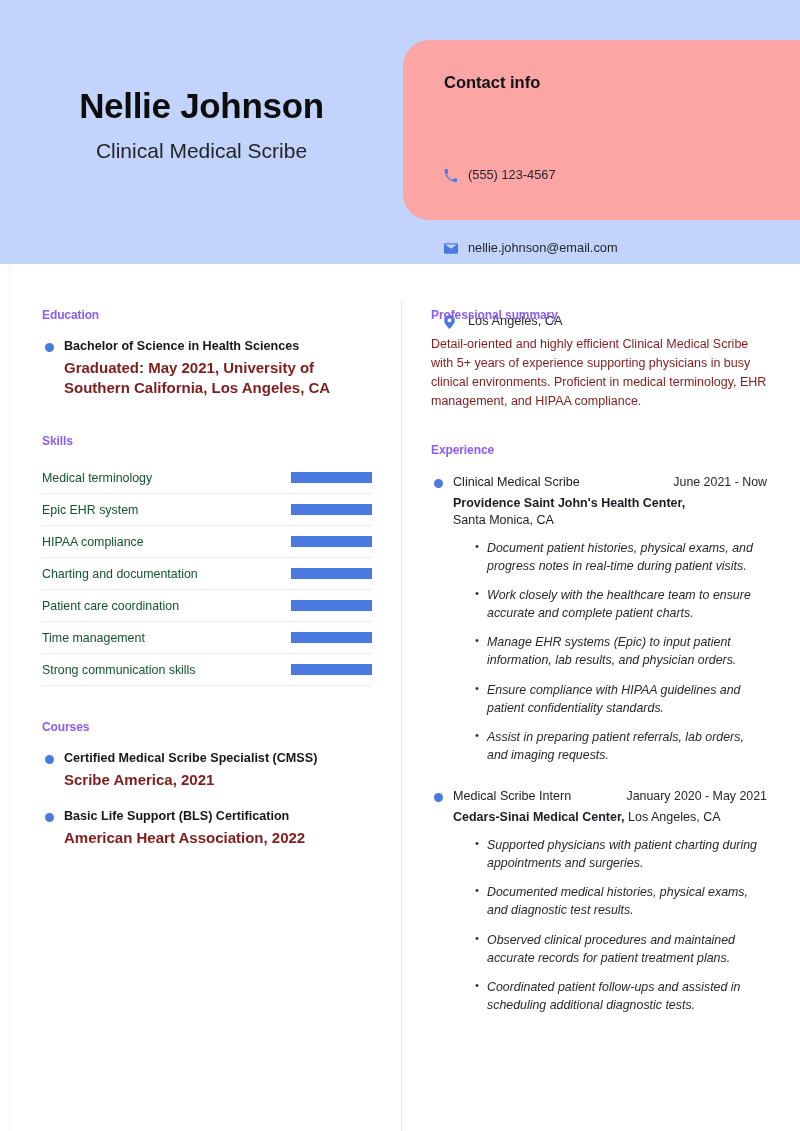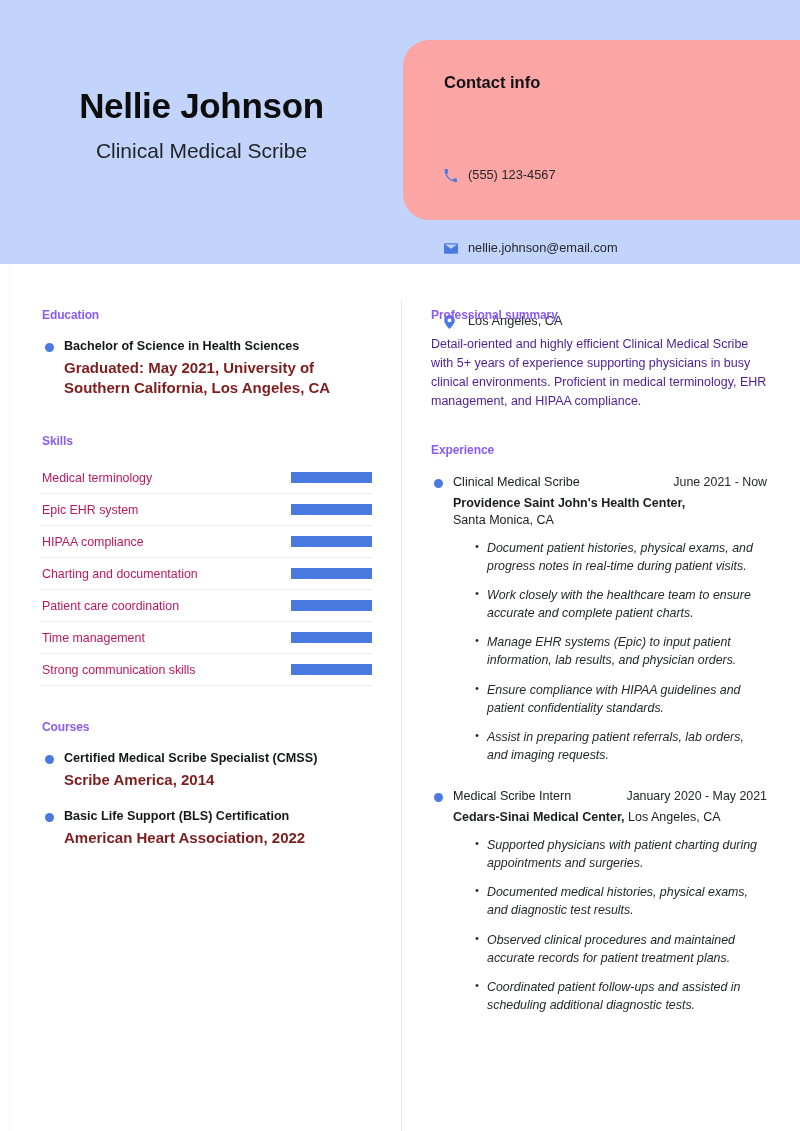--- a/index.html
+++ b/index.html
@@ -155,41 +155,41 @@
   
   .skill-row {
     display: flex;
     align-items: center;
     justify-content: space-between;
     height: 32px;
     border-bottom: 1px solid #eceef1;
   }
   .skill-name {
     font-size: 12.4px;
-    color: #be185d;
+    color: #14532d;
     line-height: 1;
   }
   .skill-track {
     position: relative;
     width: 81px;
     height: 11px;
     background: transparent;
     flex: 0 0 81px;
   }
   .skill-fill {
     position: absolute;
     left: 0; top: 0;
     height: 11px;
     background: #4a7ae0;
   }
 
   
   .summary-text {
     font-size: 12.5px;
-    color: #4c1d95;
+    color: #7f1d1d;
     line-height: 1.52;
   }
   .exp-entry { position: relative; }
   .exp-headline {
     position: relative;
     padding-left: 22px;
     display: flex;
     justify-content: space-between;
     align-items: baseline;
   }
@@ -352,21 +352,21 @@
 
         </div>
       </div>
 
       <div style="margin-top:34px;">
         <div class="section-title">Courses</div>
 
         <div class="dot-entry" style="margin-top:16px;">
           <span class="bullet-dot"></span>
           <div class="entry-head">Certified Medical Scribe Specialist (CMSS)</div>
-          <div class="entry-sub">Scribe America, 2014</div>
+          <div class="entry-sub">Scribe America, 2021</div>
         </div>
 
         <div class="dot-entry" style="margin-top:18px;">
           <span class="bullet-dot"></span>
           <div class="entry-head">Basic Life Support (BLS) Certification</div>
           <div class="entry-sub">American Heart Association, 2022</div>
         </div>
       </div>
 
     </div>

